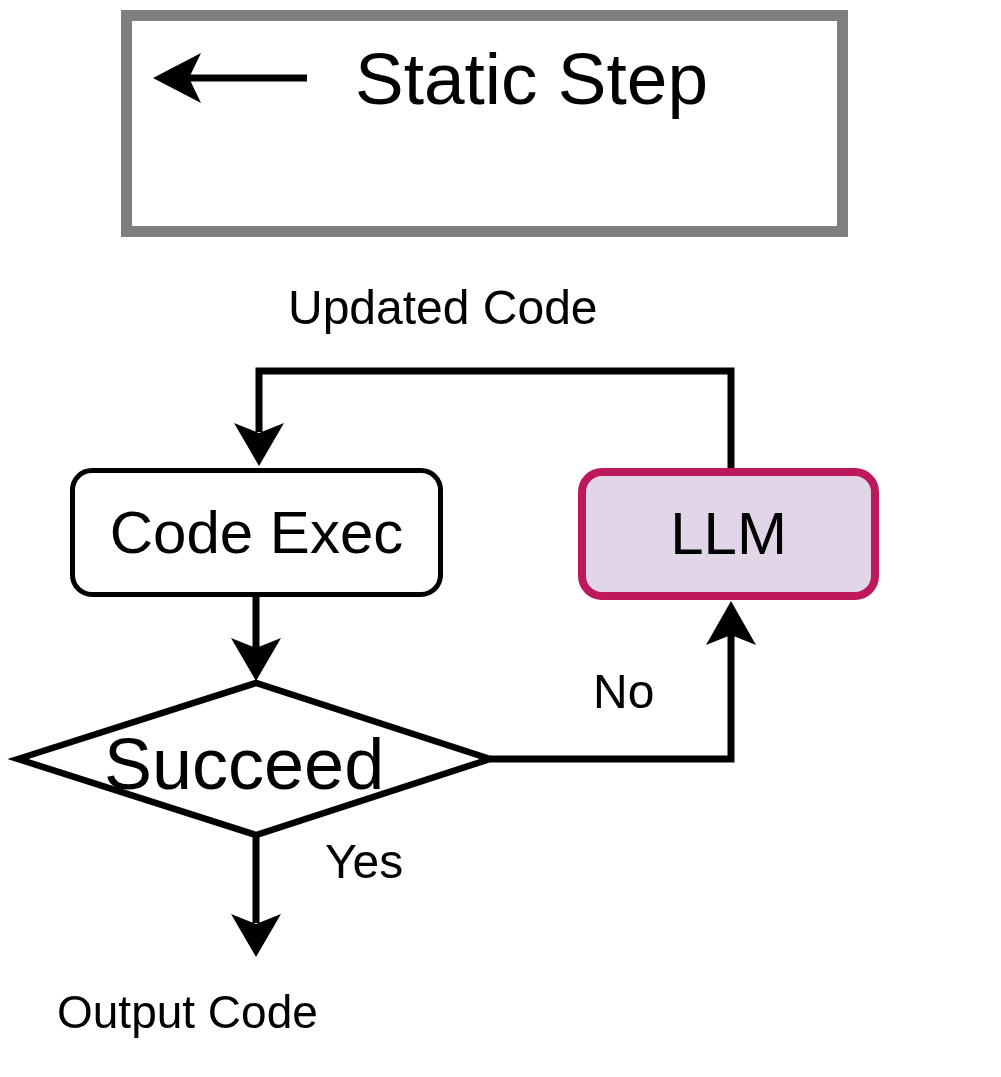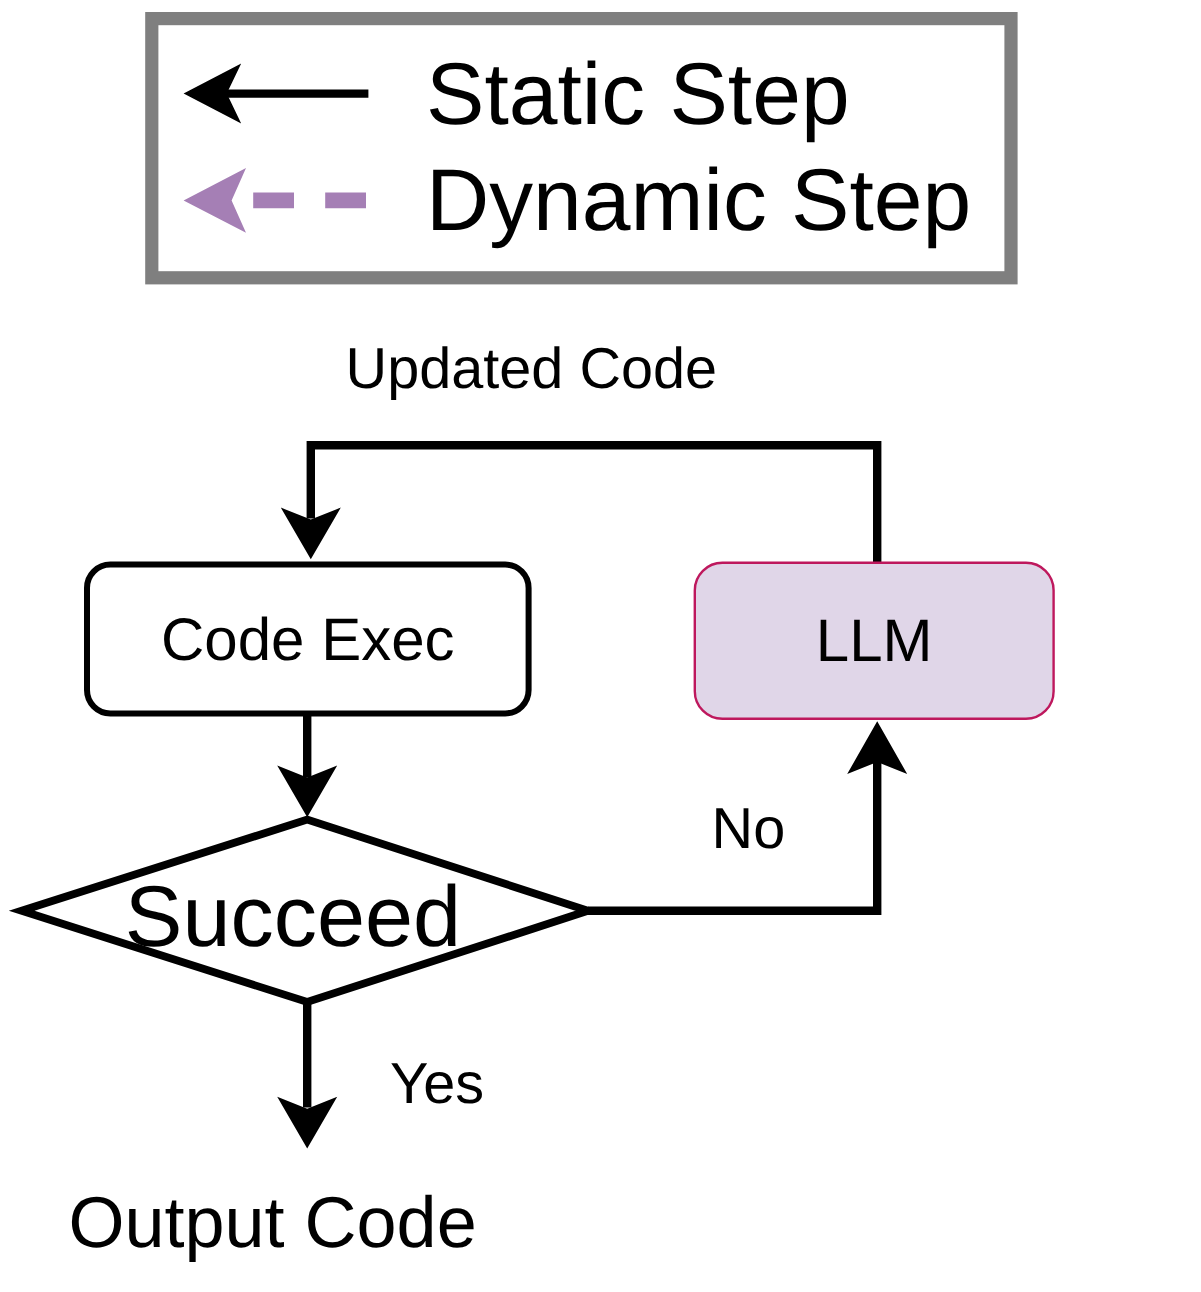--- a/index.html
+++ b/index.html
@@ -47,73 +47,66 @@
     z-index: 1;
   }
 
   
   .node {
     position: absolute;
     box-sizing: border-box;
     display: flex;
     align-items: center;
     justify-content: center;
-    font-size: 50px;
+    font-size: 60px;
     line-height: 1;
     white-space: nowrap;
     z-index: 2;
   }
   .node-code-exec {
     left: 70px; top: 468px;
     width: 373px; height: 129px;
     border: 5px solid #000000;
     border-radius: 22px;
     background: #ffffff;
   }
   .node-llm {
     left: 578px; top: 468px;
     width: 301px; height: 132px;
-    border: 2px solid #be185d;
+    border: 8px solid #be185d;
     border-radius: 24px;
     background: #e0d6e8;
   }
 
   
   .flow-label {
     position: absolute;
     font-size: 48px;
     line-height: 1;
     white-space: nowrap;
     z-index: 2;
   }
   .label-updated-code { left: 288px; top: 284px; }
   .label-succeed      { left: 104px; top: 728px; width: 300px; text-align: left; font-size: 72px; }
   .label-no           { left: 549px; top: 668px; margin-left: 44px; }
-  .label-yes          { left: 325px; top: 880px; }
-  .label-output-code  { left: 57px;  top: 989px; font-size: 60px; }
+  .label-yes          { left: 325px; top: 838px; }
+  .label-output-code  { left: 57px;  top: 989px; font-size: 46px; }
 </style>
 </head>
 <body>
 
 <div class="canvas">
 
   <div class="legend">
     <div class="legend-row row-static">
       <svg class="legend-arrow" viewBox="0 0 160 60">
         <line x1="36" y1="30" x2="156" y2="30" stroke="#000000" stroke-width="7"></line>
         <polygon points="2,30 50,5 38,30 50,55" fill="#000000"></polygon>
       </svg>
       <span class="legend-label">Static Step</span>
-    </div>
-    <div class="legend-row row-dynamic">
-      <svg class="legend-arrow" viewBox="0 0 160 60">
-        <line x1="60" y1="30" x2="156" y2="30" stroke="#a57fb5" stroke-width="13" stroke-dasharray="34 26"></line>
-        <polygon points="2,30 54,3 42,30 54,57" fill="#a57fb5"></polygon>
-      </svg>
-      <span class="legend-label">Dynamic Step</span>
     </div>
   </div>
 
   <svg class="flow-svg" viewBox="0 0 1001 1077">
 
     <path d="M731,470 V371 H259 V432" fill="none" stroke="#000000" stroke-width="7"></path>
     <polygon points="259,466 234,423 259,433 284,423" fill="#000000"></polygon>
 
     <path d="M256,595 V648" fill="none" stroke="#000000" stroke-width="7"></path>
     <polygon points="256,681 231,638 256,648 281,638" fill="#000000"></polygon>

